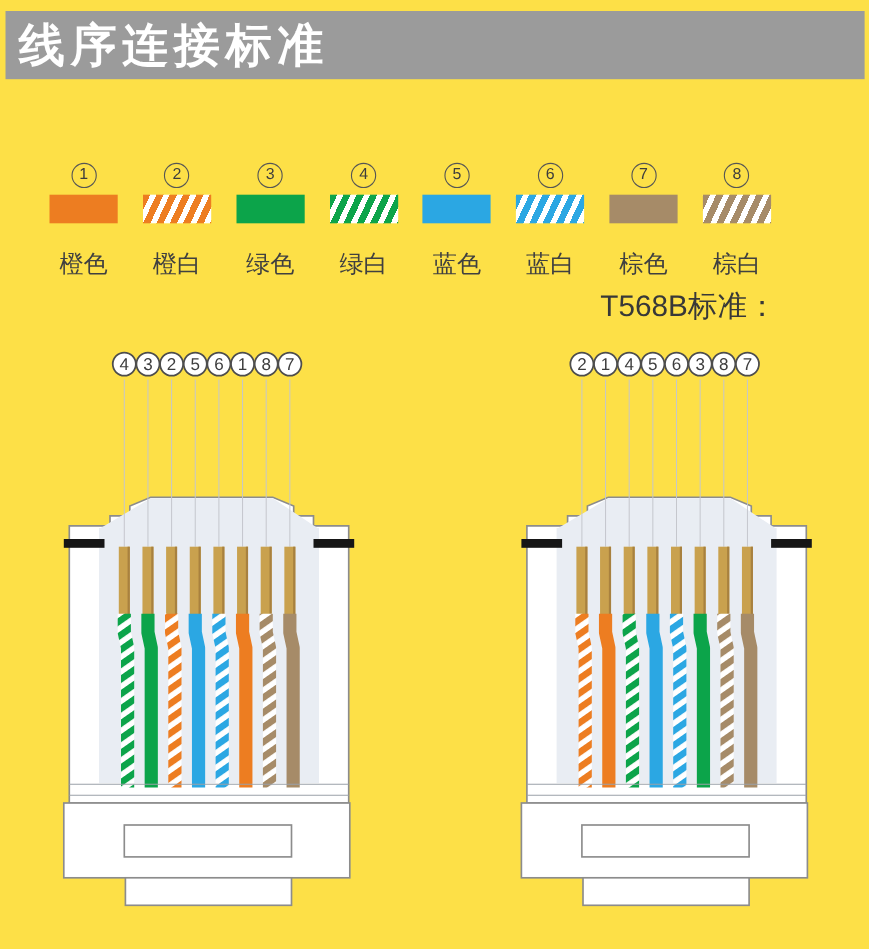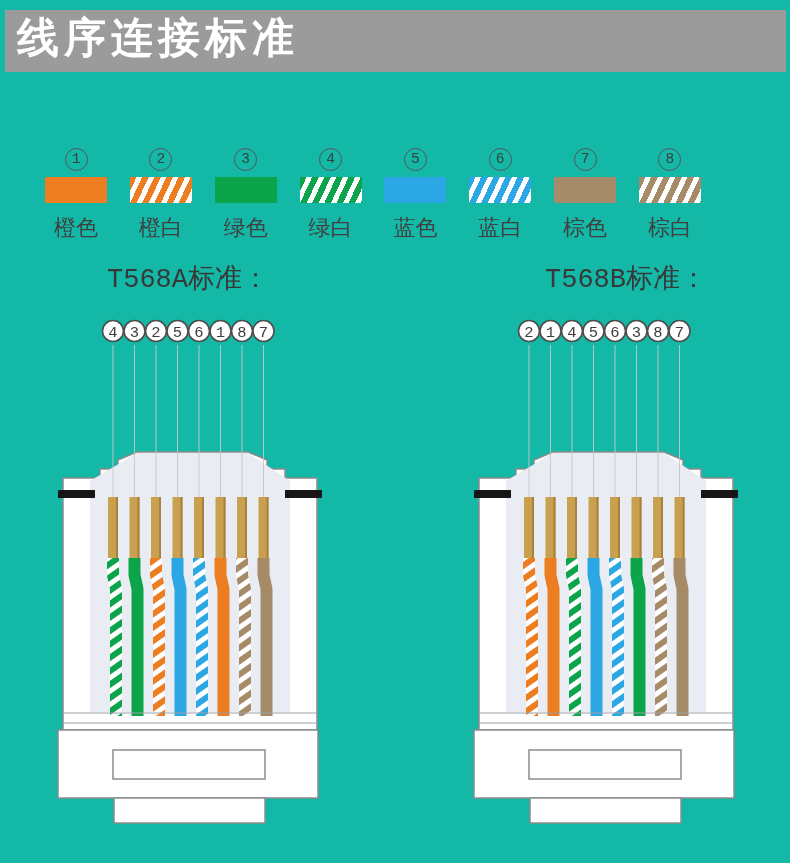--- a/index.html
+++ b/index.html
@@ -1,18 +1,18 @@
 <!DOCTYPE html>
 <html><head>
 <meta charset="utf-8">
 <style>
   html,body{margin:0;padding:0;background:#fff;}
   .page{
-    position:relative;width:790px;height:863px;background:#14b8a6;overflow:hidden;
-    font-family:Liberation Mono, monospace;
+    position:relative;width:790px;height:863px;background:#fde047;overflow:hidden;
+    font-family:Liberation Sans, sans-serif;
   }
   .header-bar{
     position:absolute;left:5px;top:10px;width:781px;height:62px;
     background:#9b9b9b;
   }
   .header-title{
     position:absolute;left:12px;top:0;height:62px;line-height:62px;
     font-size:42px;font-weight:bold;color:#ffffff;letter-spacing:5px;white-space:nowrap;
   }
   .header-desc{
@@ -26,21 +26,21 @@
   .legend{
     position:absolute;left:34px;top:148px;width:678px;
     display:flex;justify-content:space-between;
   }
   .legend-item{width:84px;display:flex;flex-direction:column;align-items:center;}
   .legend-num{
     width:23px;height:23px;box-sizing:border-box;border:1.5px solid #555;border-radius:50%;
     font-size:14.5px;line-height:20px;text-align:center;color:#3d3d3d;
   }
   .legend-swatch{margin-top:6px;width:62px;height:26px;}
-  .legend-label{margin-top:10px;font-size:22px;color:#404040;}
+  .legend-label{margin-top:22px;font-size:22px;color:#404040;}
   .std-title{
     position:absolute;top:260px;width:300px;text-align:center;
     font-size:27px;font-weight:500;color:#383838;white-space:nowrap;
   }
   .std-title.s0{left:38px;}
   .std-title.s1{left:476px;}
   .connector-mount{position:absolute;top:315px;width:300px;height:515px;}
   .connector-mount.s0{left:38px;}
   .connector-mount.s1{left:454px;}
   .defs-holder{position:absolute;width:0;height:0;}
@@ -93,21 +93,20 @@
         <div class="legend-swatch" style="background: rgb(166, 139, 104);"></div>
         <div class="legend-label">棕色</div>
       </div>
       <div class="legend-item">
         <div class="legend-num">8</div>
         <div class="legend-swatch" style="background: repeating-linear-gradient(115deg, rgb(166, 139, 104) 0px, rgb(166, 139, 104) 6px, rgb(255, 255, 255) 6px, rgb(255, 255, 255) 11px);"></div>
         <div class="legend-label">棕白</div>
       </div>
     </div>
 
-  <div class="std-title s0">T568A标准：</div>
   <div class="std-title s1">T568B标准：</div>
 
   <div class="connector-mount s0" id="connector-0"><svg viewBox="0 0 300 515" width="300" height="515">
         <g>
           <path d="M25,415 L25,163 L62,163 L62,154 L80,154 L80,145 L99,137 L210,137 L229,145 L229,154 L247,154 L247,163 L279,163 L279,415 Z" fill="#ffffff" stroke="#8C8C8C" stroke-width="1.5"></path>
           <polygon points="99,138 210,138 252,166 52,166" fill="#E9EDF3"></polygon>
           <rect x="52" y="165" width="200" height="232" fill="#E9EDF3"></rect>
         </g>
         <g stroke="#c4c6cc" stroke-width="0.9">
           <line x1="75" y1="30" x2="75" y2="182"></line>

